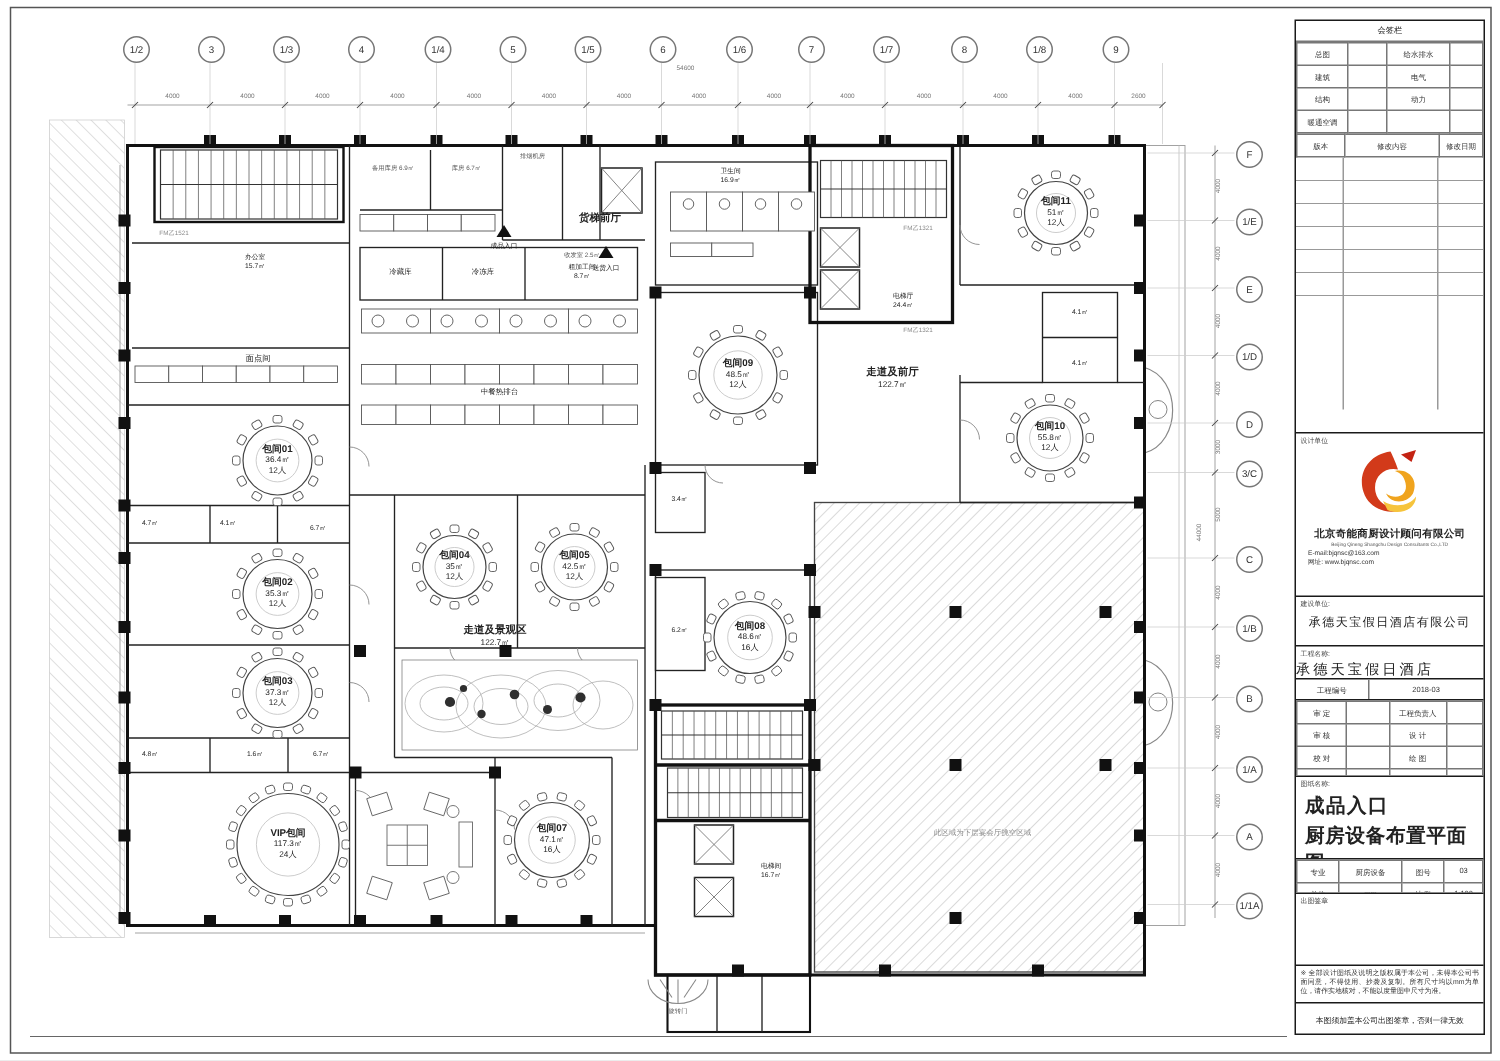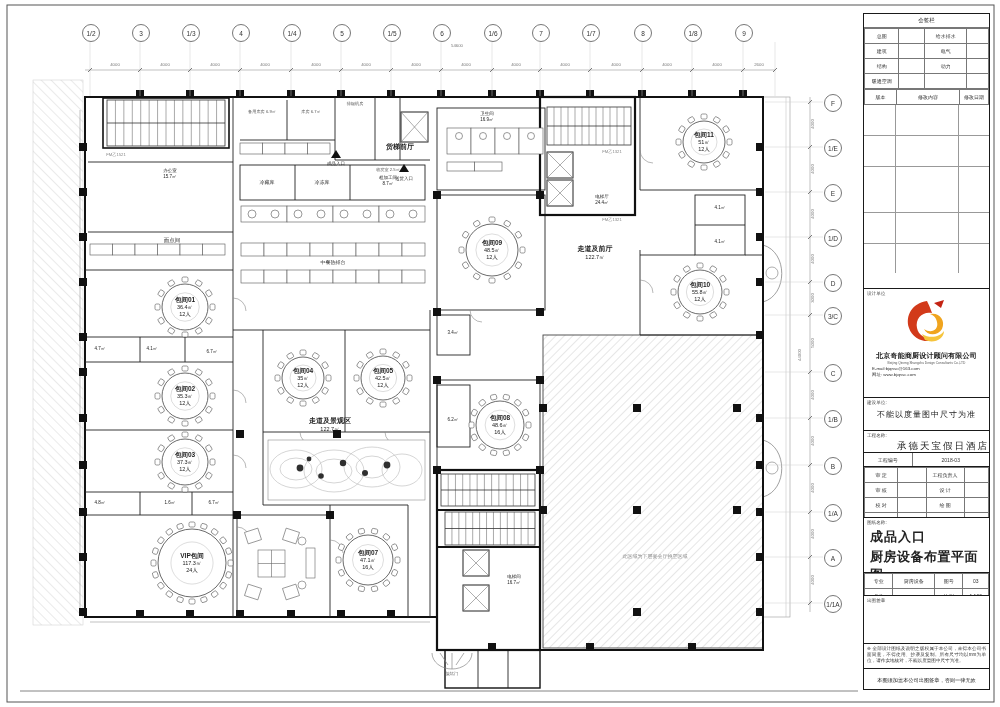--- a/index.html
+++ b/index.html
@@ -29,21 +29,21 @@
   .tb td{border:0.5px solid #777;font-size:5px;text-align:center;color:#333;height:14px;padding:0;overflow:hidden;}
   .sign-head{height:13px;border-bottom:0.5px solid #777;font-size:5.5px;display:flex;align-items:center;justify-content:center;}
   .rev-rows{position:relative;height:168px;background:repeating-linear-gradient(to bottom,transparent 0 15px,#999 15px 15.4px);}
   .rev-rows i{position:absolute;top:0;bottom:0;width:0.5px;background:#999;}
   .tb-label{position:absolute;left:3px;top:2px;font-size:4.6px;color:#444;}
   .firm-cn{font-size:7px;font-weight:700;text-align:center;margin-top:2px;letter-spacing:0.2px;}
   .firm-en{font-size:3.4px;text-align:center;color:#555;transform:scale(.95);}
   .firm-mail{font-size:4.4px;text-align:left;margin:1px 0 0 8px;color:#333;}
   .serifv{font-family:"Liberation Serif","DejaVu Serif",serif;}
   .client-v{font-size:8px;letter-spacing:1px;text-align:center;margin-top:11px;}
-  .proj-v{font-size:9.5px;letter-spacing:2px;text-align:right;margin-top:9px;}
+  .proj-v{font-size:9.5px;letter-spacing:2px;text-align:left;margin-top:9px;}
   .sheetname-l1{font-size:13px;font-weight:600;text-align:left;margin:10px 0 0 6px;letter-spacing:1px;}
   .sheetname-l2{font-size:13px;font-weight:600;text-align:left;margin:2px 0 0 6px;letter-spacing:0.5px;}
   .note-p{font-size:4.6px;color:#333;padding:2px 3px;text-align:justify;line-height:1.35;}
   .valid{font-size:5.2px;display:flex;align-items:center;justify-content:center;height:100%;}
 </style>
 </head>
 <body>
 
 <div class="sheet">
 
@@ -909,21 +909,21 @@
         <path d="M58,37 C66,42 76,40 80,34 C80,42 70,47 61,43 Z" fill="#f6c43c"></path>
       </svg>
       <div class="firm-cn">北京奇能商厨设计顾问有限公司</div>
       <div class="firm-en">Beijing Qineng Shangchu Design Consultants Co.,LTD</div>
       <div class="firm-mail">E-mail:bjqnsc@163.com</div>
       <div class="firm-mail">网址: www.bjqnsc.com</div>
     </div>
 
     <div class="tb-sec" style="top:384px;height:33px">
       <div class="tb-label">建设单位:</div>
-      <div class="client-v serifv">不能以度量图中尺寸为准</div>
+      <div class="client-v serifv">承德天宝假日酒店有限公司</div>
     </div>
 
     <div class="tb-sec" style="top:417px;height:22px">
       <div class="tb-label">工程名称:</div>
       <div class="proj-v serifv">承德天宝假日酒店</div>
     </div>
 
     <div class="tb-sec" style="top:439px;height:14px">
       <table>
           <tbody>

